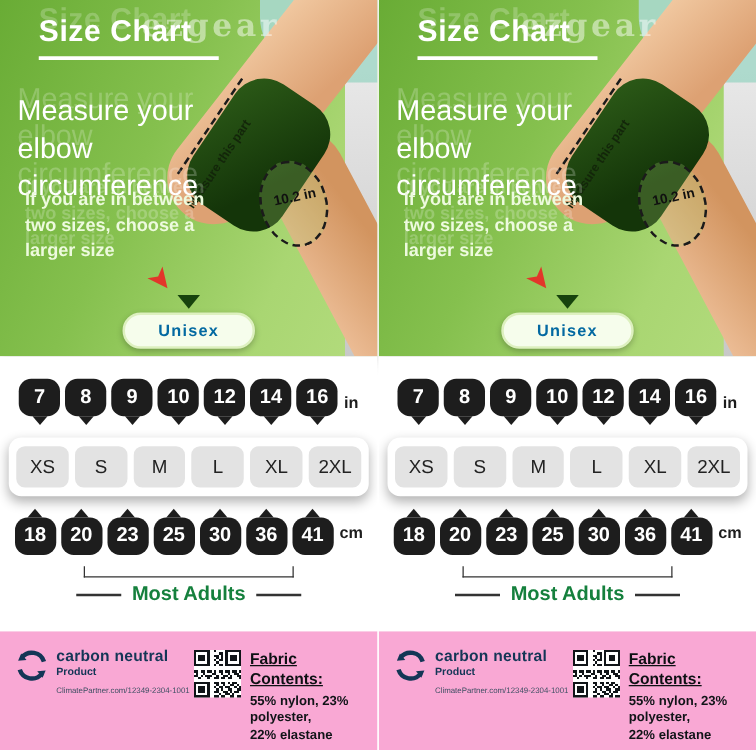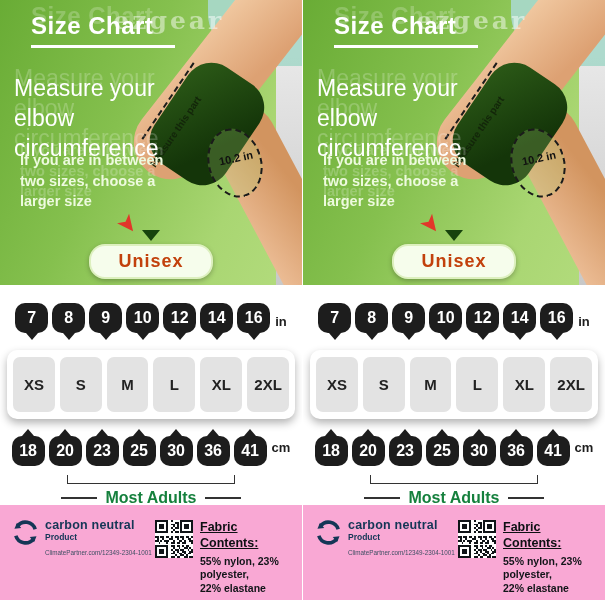--- a/index.html
+++ b/index.html
@@ -22,33 +22,33 @@
 
   .ghost { text-shadow:0 -10px 0 rgba(255,255,255,.22); }
   .watermark { position:absolute; top:6px; left:50%; transform:translateX(-34%); font-family:"DejaVu Serif", serif; font-weight:bold; font-size:25px; letter-spacing:3px; color:rgba(255,255,255,.48); z-index:3; }
   .hero-title { position:absolute; top:12px; left:31px; z-index:3; font-size:24px; font-weight:800; color:#ffffff; letter-spacing:.5px; border-bottom:3px solid #ffffff; padding:0 22px 5px 0; display:inline-block; }
   .hero-sub { position:absolute; top:74px; left:14px; z-index:3; width:205px; font-size:23px; font-weight:normal; color:#ffffff; line-height:1.3; }
   .hero-note { position:absolute; top:150px; left:20px; z-index:3; width:162px; font-size:14.5px; font-weight:600; color:#edfade; line-height:1.42; }
   .red-arrow { position:absolute; top:212px; left:118px; z-index:3; color:#e2362a; font-size:24px; transform:rotate(52deg); line-height:1; }
 
   .badge-wrap { position:absolute; bottom:6px; left:0; width:100%; text-align:center; z-index:4; }
   .badge-tri { width:0; height:0; border-left:9px solid transparent; border-right:9px solid transparent; border-top:11px solid #17430d; margin:0 auto 3px; }
-  .badge { display:inline-block; background:#f6fdec; border:2px solid #ddf0bf; border-radius:16px; padding:5px 27px; font-size:18px; font-weight:bold; color:#c2410c; letter-spacing:1px; box-shadow:0 2px 5px rgba(0,0,0,.25); }
+  .badge { display:inline-block; background:#f6fdec; border:2px solid #ddf0bf; border-radius:16px; padding:5px 27px; font-size:13px; font-weight:bold; color:#0369a1; letter-spacing:1px; box-shadow:0 2px 5px rgba(0,0,0,.25); }
 
   
   .table-sec { position:relative; height:220px; background:#ffffff; padding-top:18px; }
   .pin-row { display:flex; justify-content:center; align-items:center; gap:4px; padding:0 6px; }
   .pin { position:relative; width:33px; height:30px; background:#1d1d1d; border-radius:10px; color:#ffffff; font-weight:bold; font-size:16px; display:flex; align-items:center; justify-content:center; flex:0 0 33px; }
   .pin-down { margin-bottom:7px; }
   .pin-down::after { content:''; position:absolute; top:100%; left:50%; transform:translateX(-50%); border:6px solid transparent; border-top:7px solid #1d1d1d; border-bottom:0; }
   .pin-up { margin-top:7px; }
   .pin-up::after { content:''; position:absolute; bottom:100%; left:50%; transform:translateX(-50%); border:6px solid transparent; border-bottom:7px solid #1d1d1d; border-top:0; }
   .unit { font-size:13px; font-weight:bold; color:#1d1d1d; margin-left:1px; }
   .size-card { width:288px; margin:10px auto 0; background:#ffffff; border-radius:10px; box-shadow:0 4px 9px rgba(0,0,0,.30); padding:7px 6px; display:flex; gap:5px; }
-  .size-pill { flex:1; background:#e3e3e3; border-radius:7px; text-align:center; font-weight:bold; font-size:15px; color:#222222; padding:19px 0; }
+  .size-pill { flex:1; background:#e3e3e3; border-radius:7px; text-align:center; font-weight:normal; font-size:15px; color:#222222; padding:8px 0; }
   .pin-row.bottom { margin-top:10px; }
   .bracket { width:168px; height:9px; margin:9px auto 0; border-left:1.5px solid #333; border-right:1.5px solid #333; border-bottom:1.5px solid #333; }
   .most-label { display:flex; align-items:center; justify-content:center; gap:9px; margin-top:5px; font-size:16px; font-weight:600; color:#15803d; }
   .most-label::before, .most-label::after { content:''; width:36px; height:1.5px; background:#333; }
 
   
   .footer { height:95px; background:#f9a8d4; display:flex; align-items:flex-start; padding:14px 10px 0 12px; gap:7px; }
   .cn-block { display:flex; gap:6px; width:136px; flex:0 0 136px; }
   .cn-icon { flex:0 0 27px; }
   .cn-text { line-height:1.05; }

